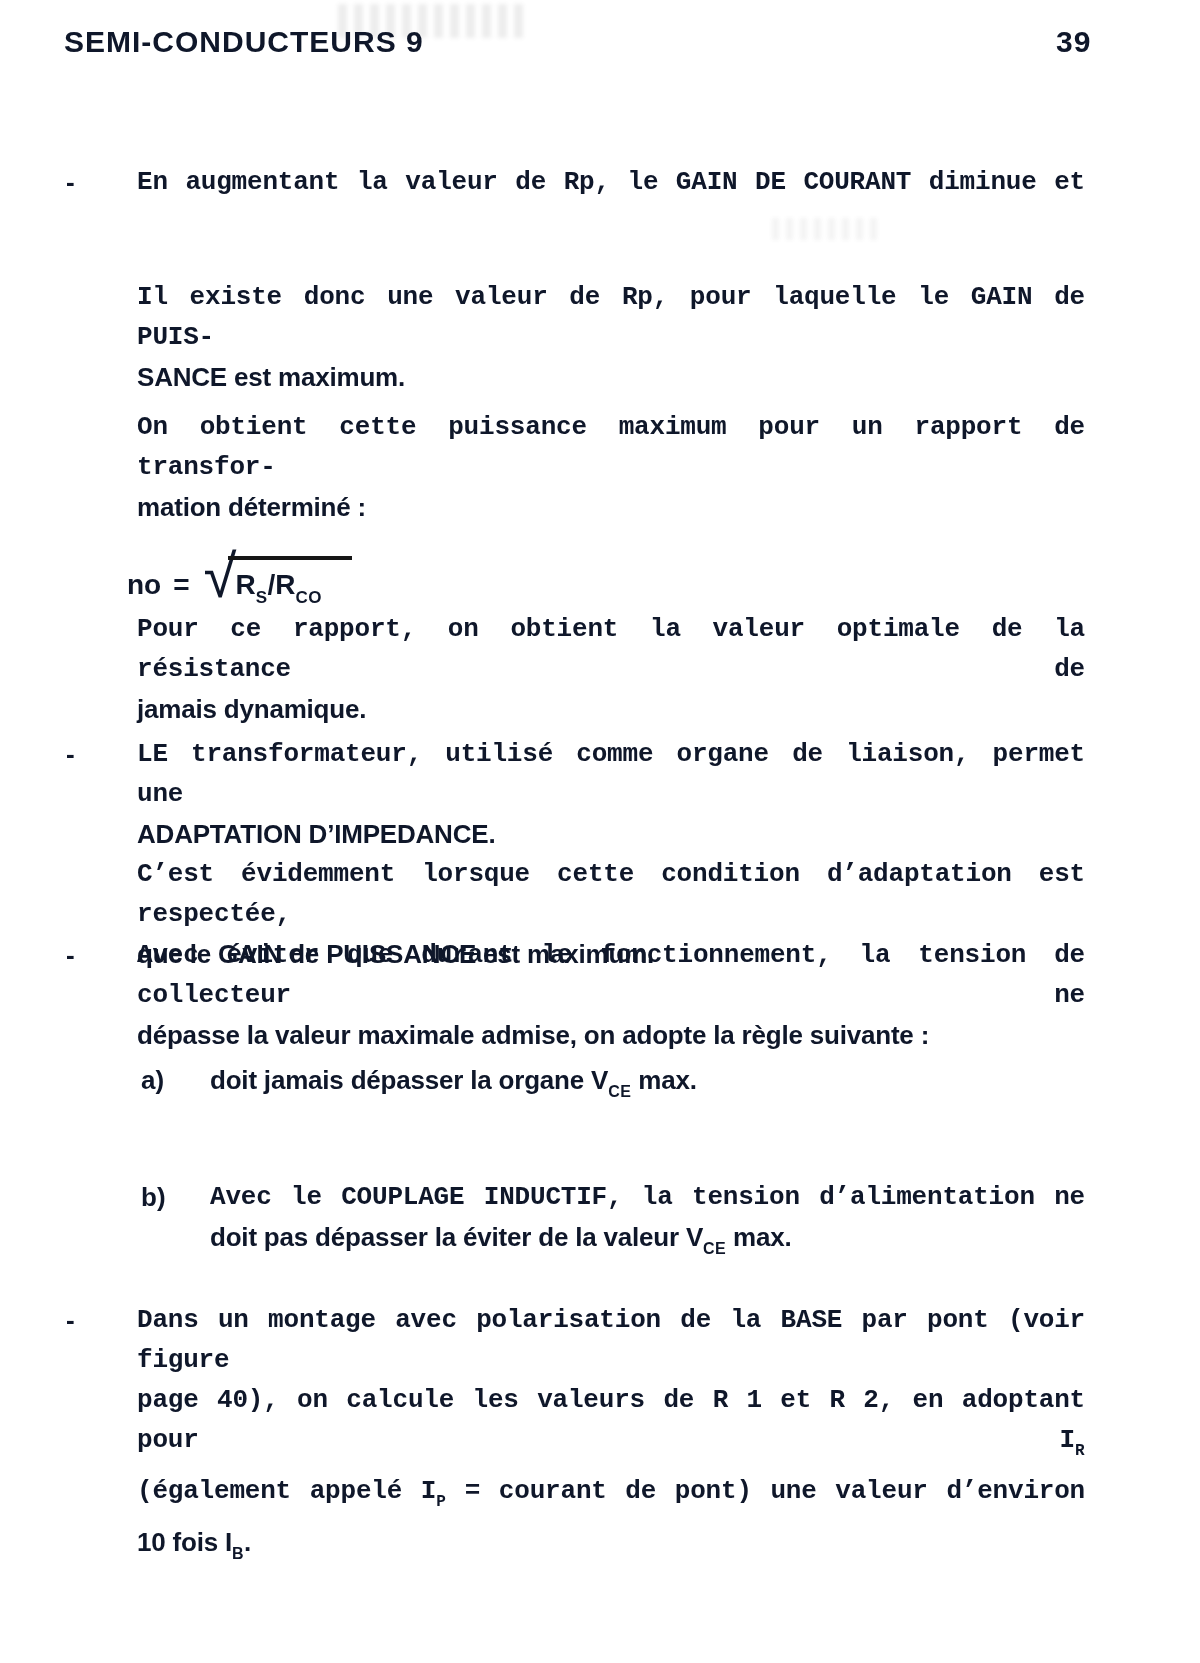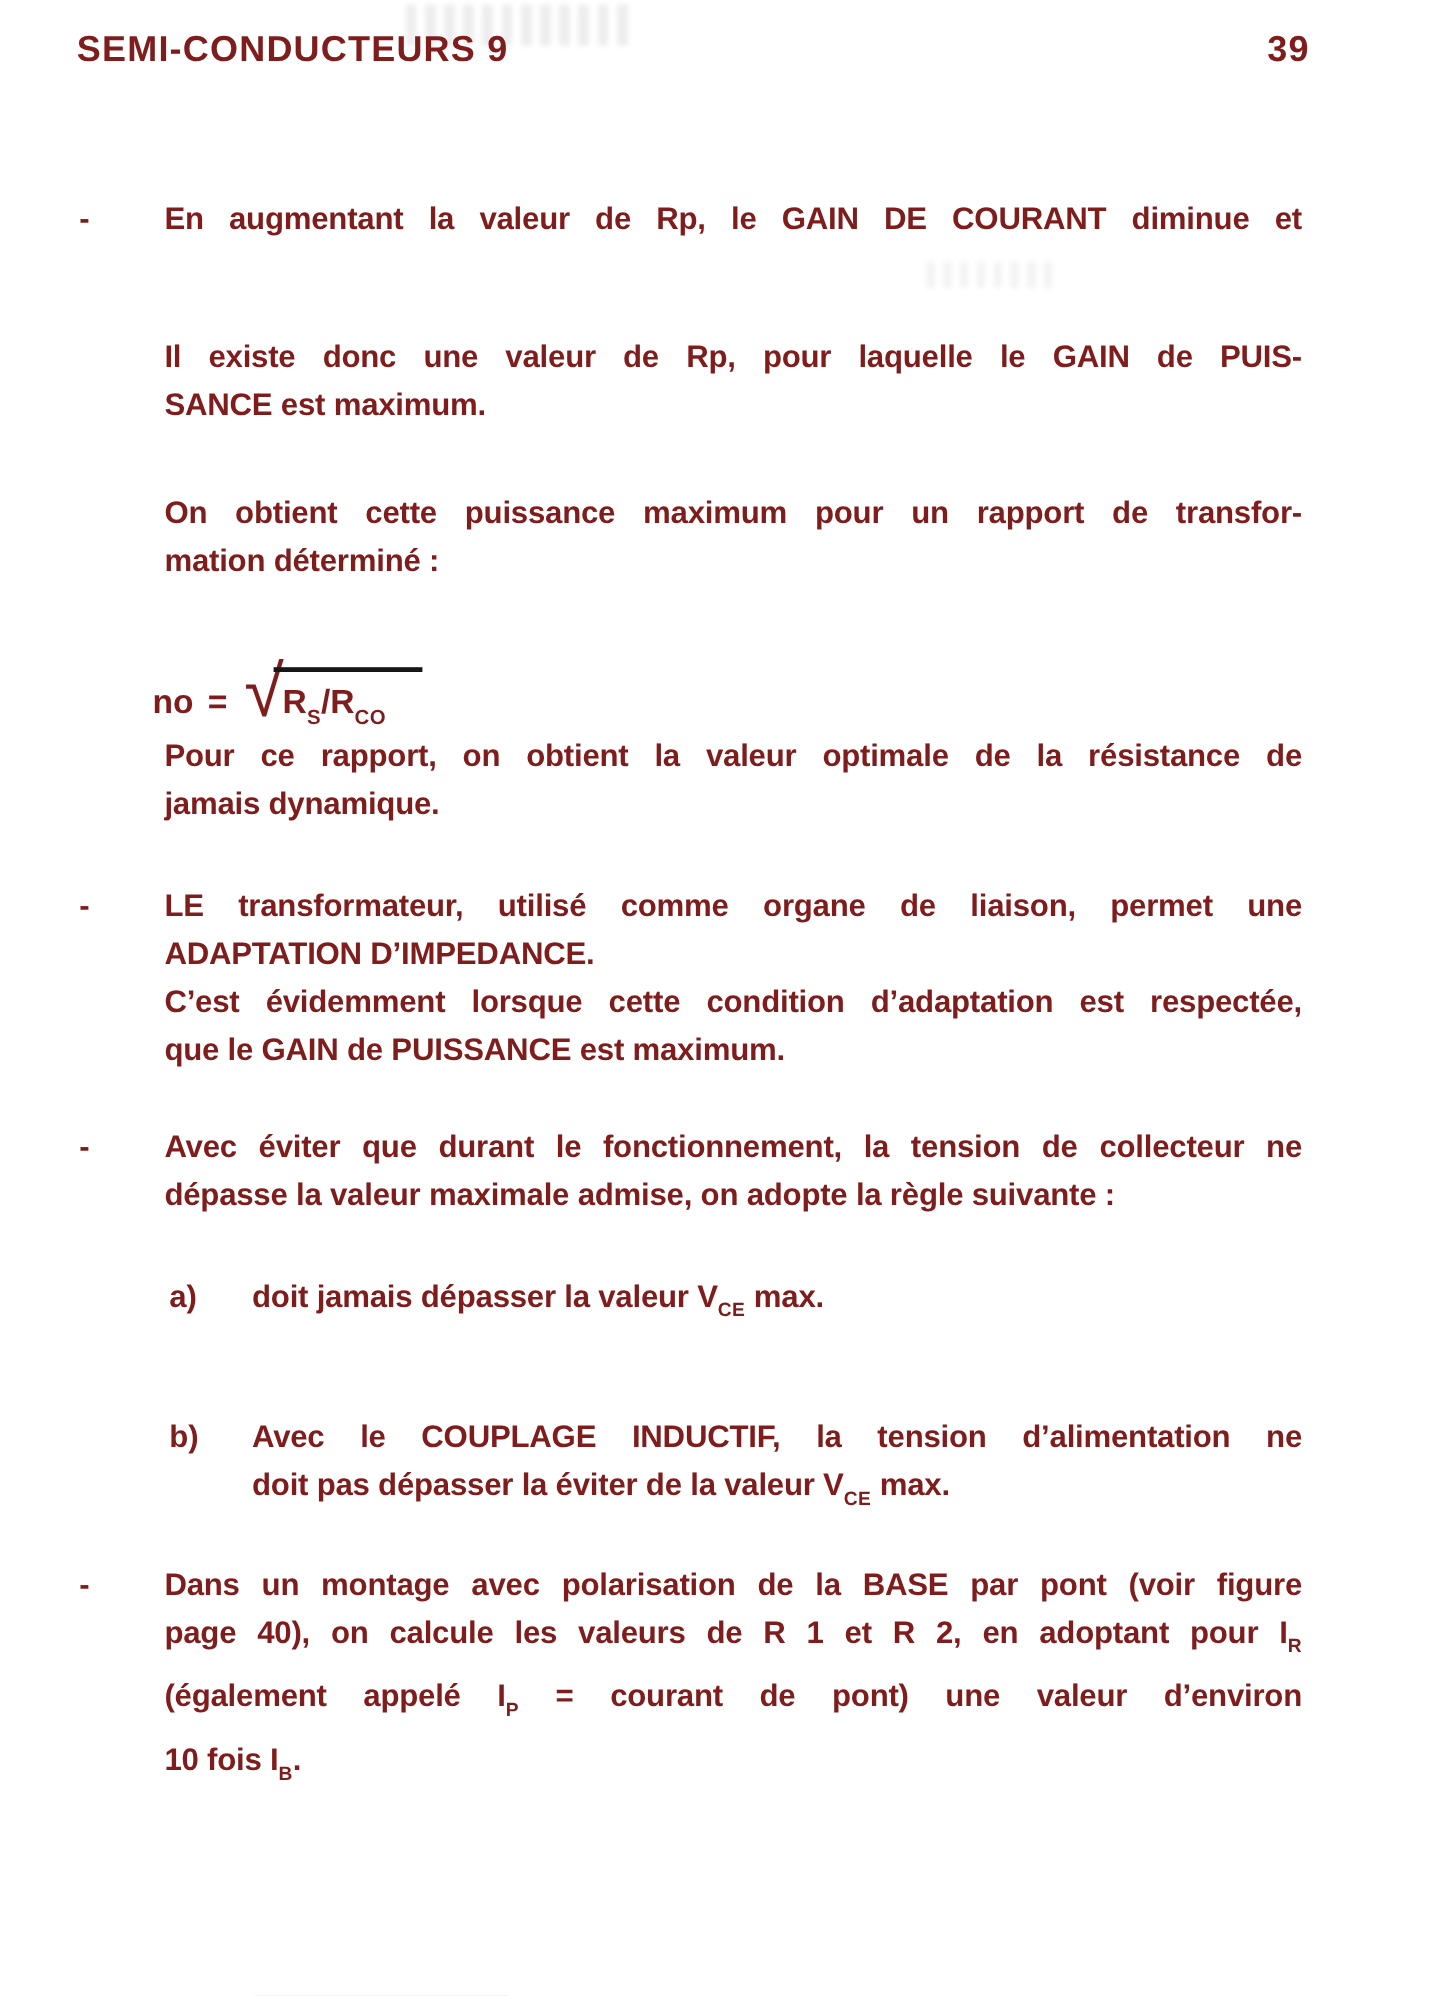--- a/index.html
+++ b/index.html
@@ -3,33 +3,33 @@
 <meta charset="utf-8">
 <style>
   html,body { margin:0; padding:0; background:#e8e8e8; }
   .page {
     position:relative;
     width:1200px; height:1663px;
     margin:0 auto;
     background:#ffffff;
     font-family:"Liberation Sans", sans-serif;
     font-weight:700;
-    color:#7f1d1d;
+    color:#0f172a;
     overflow:hidden;
   }
   .abs { position:absolute; }
 
   
   .hdr-title { left:64px; top:24px; font-size:30px; line-height:36px; letter-spacing:1px; }
   .hdr-num   { left:1056px; top:24px; font-size:30px; line-height:36px; letter-spacing:1px; }
 
   
   .tblock { left:137px; width:948px; font-size:26px; line-height:40px; letter-spacing:-0.2px; }
   .line   { white-space:normal; }
-  .jl     { text-align:justify; text-align-last:justify; }
+  .jl     { text-align:justify; text-align-last:justify;font-family:Liberation Mono, monospace; }
   .sub    { font-size:16px; vertical-align:-8px; letter-spacing:0.4px; }
 
   
   .marker { left:66px; width:30px; font-size:26px; line-height:40px; }
 
   
   .item-label { left:141px; width:50px; font-size:26px; line-height:40px; }
   .item-text  { left:210px; width:875px; font-size:26px; line-height:40px; letter-spacing:-0.2px; }
 
   
@@ -94,21 +94,21 @@
   </div>
 
   <div class="abs marker" style="top:935px">-</div>
   <div class="abs tblock" style="top:935px">
     <div class="line jl">Avec éviter que durant le fonctionnement, la tension de collecteur ne</div>
     <div class="line">dépasse la valeur maximale admise, on adopte la règle suivante :</div>
   </div>
 
   <div class="abs item-label" style="top:1060px">a)</div>
   <div class="abs item-text" style="top:1060px">
-    <div class="line"><span>doit jamais dépasser la valeur V</span><span class="sub">CE</span><span> max.</span></div>
+    <div class="line"><span>doit jamais dépasser la organe V</span><span class="sub">CE</span><span> max.</span></div>
   </div>
 
   <div class="abs item-label" style="top:1177px">b)</div>
   <div class="abs item-text" style="top:1177px">
     <div class="line jl">Avec le COUPLAGE INDUCTIF, la tension d’alimentation ne</div>
     <div class="line"><span>doit pas dépasser la éviter de la valeur V</span><span class="sub">CE</span><span> max.</span></div>
   </div>
 
   <div class="abs marker" style="top:1300px">-</div>
   <div class="abs tblock" style="top:1300px">

